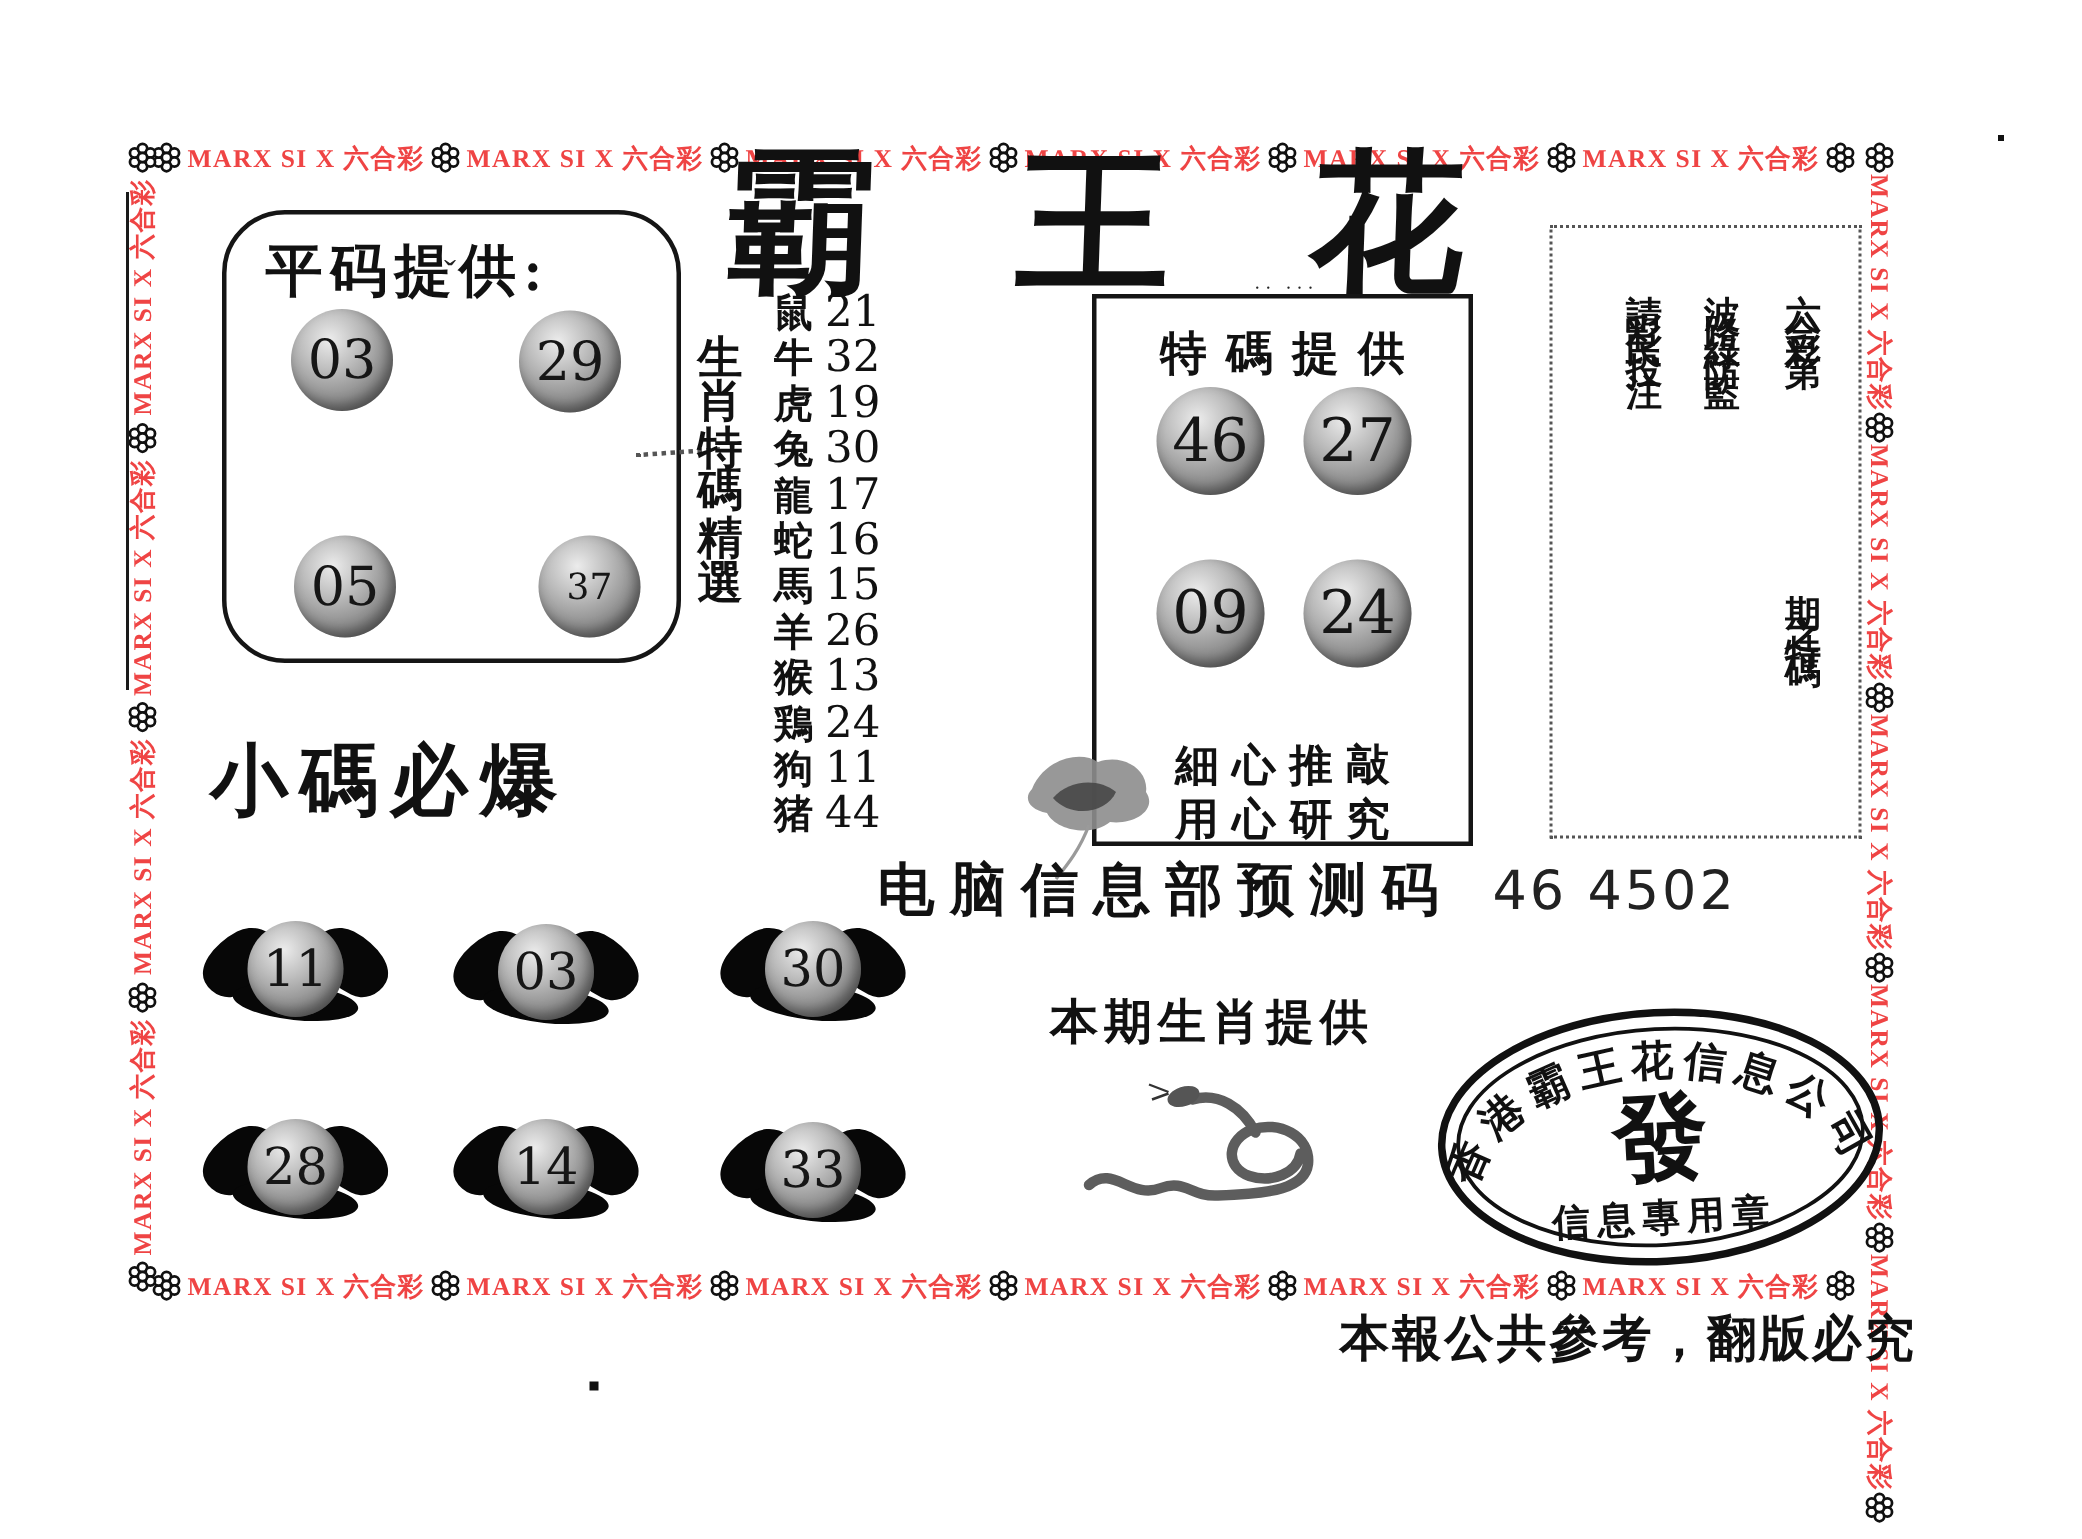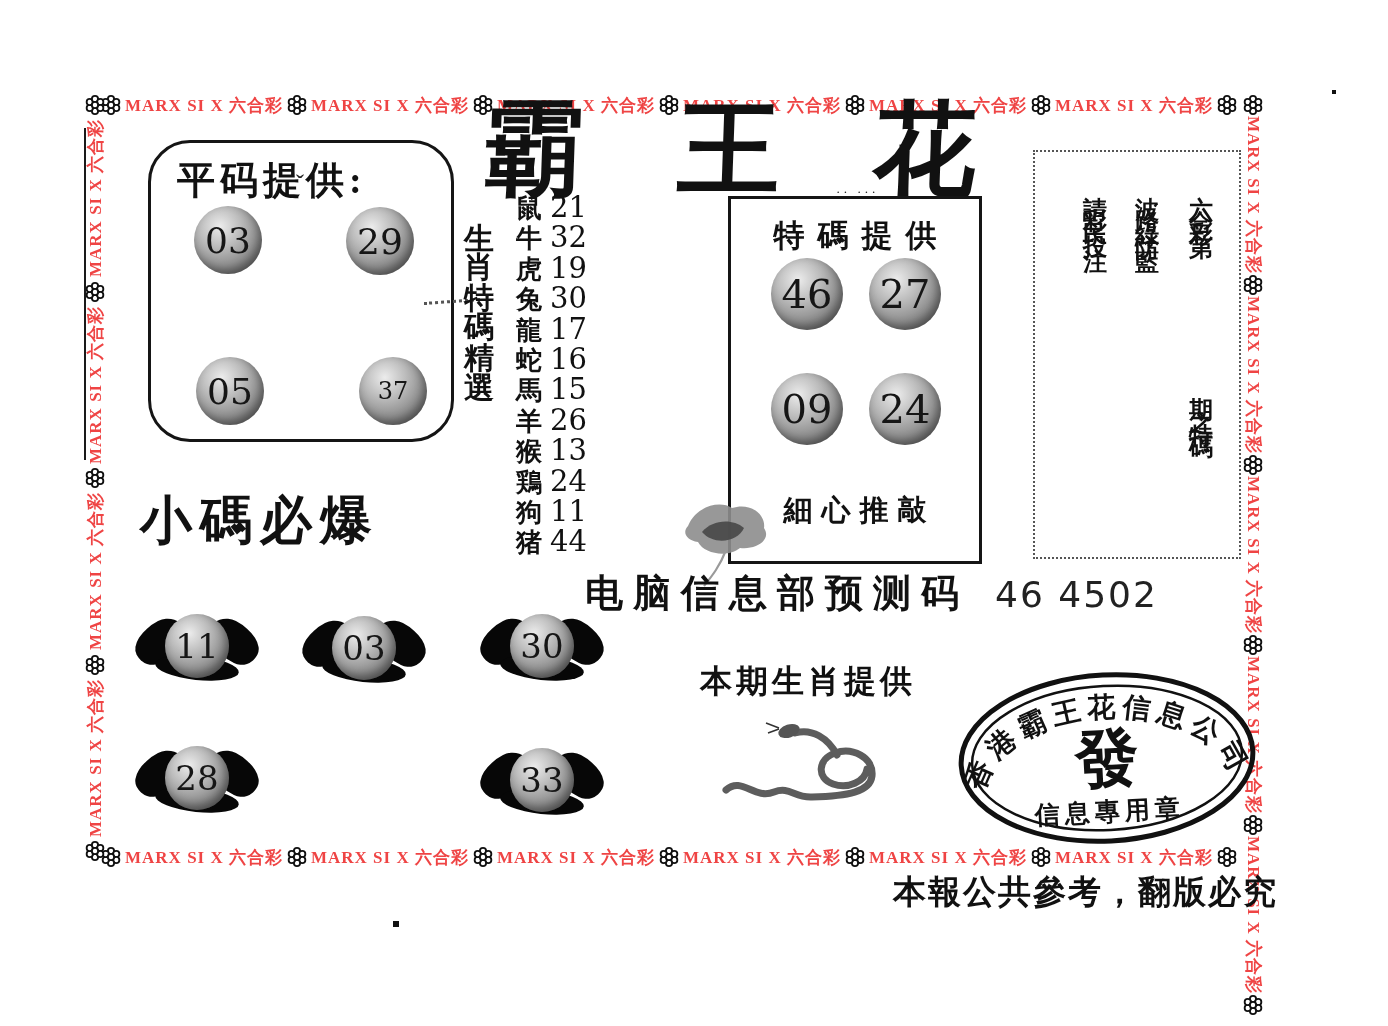--- a/index.html
+++ b/index.html
@@ -383,20 +383,21 @@
       </div>
       <div class="zrow">
         <span class="zanimal">猪</span>
         <span class="znum">44</span>
       </div>
     </div>
 
   <div id="tema-box" class="inkbox">
     <div id="tema-head">特碼提供</div>
     <div class="tema-note" style="top:292px;">細心推敲</div>
+    <div class="tema-note" style="top:328px;">用心研究</div>
   <div class="ball" style="left: 40px; top: 59px; width: 72px; height: 72px; font-size: 40px;">46</div>
       <div class="ball" style="left: 138px; top: 59px; width: 72px; height: 72px; font-size: 40px;">27</div>
       <div class="ball" style="left: 40px; top: 174px; width: 72px; height: 72px; font-size: 40px;">09</div>
       <div class="ball" style="left: 138px; top: 174px; width: 72px; height: 72px; font-size: 40px;">24</div>
     </div>
   <span class="artifact" style="left:836px;top:184px;font-size:13px;letter-spacing:3px;">·· ···</span>
 
   <div id="notice-box">
     <div class="vcol" style="left:150px;top:25px;font-size:24px;letter-spacing:13px;">六合彩第</div>
     <div class="vcol" style="left:150px;top:225px;font-size:24px;letter-spacing:13px;">期之特碼</div>
@@ -454,19 +455,25 @@
       <div class="wing r"></div>
       <div class="ingot-shadow"></div>
       <div class="ball" style="left: 30px; top: 4px; width: 64px; height: 64px; font-size: 34px;">30</div>
     </div>
     <div class="ingot" style="left: 135px; top: 742px;">
       <div class="wing l"></div>
       <div class="wing r"></div>
       <div class="ingot-shadow"></div>
       <div class="ball" style="left: 30px; top: 4px; width: 64px; height: 64px; font-size: 34px;">28</div>
     </div>
+    <div class="ingot" style="left: 302px; top: 742px;">
+      <div class="wing l"></div>
+      <div class="wing r"></div>
+      <div class="ingot-shadow"></div>
+      <div class="ball" style="left: 30px; top: 4px; width: 64px; height: 64px; font-size: 34px;">14</div>
+    </div>
     <div class="ingot" style="left: 480px; top: 744px;">
       <div class="wing l"></div>
       <div class="wing r"></div>
       <div class="ingot-shadow"></div>
       <div class="ball" style="left: 30px; top: 4px; width: 64px; height: 64px; font-size: 34px;">33</div>
     </div>
   </div>
 
 </body></html>

